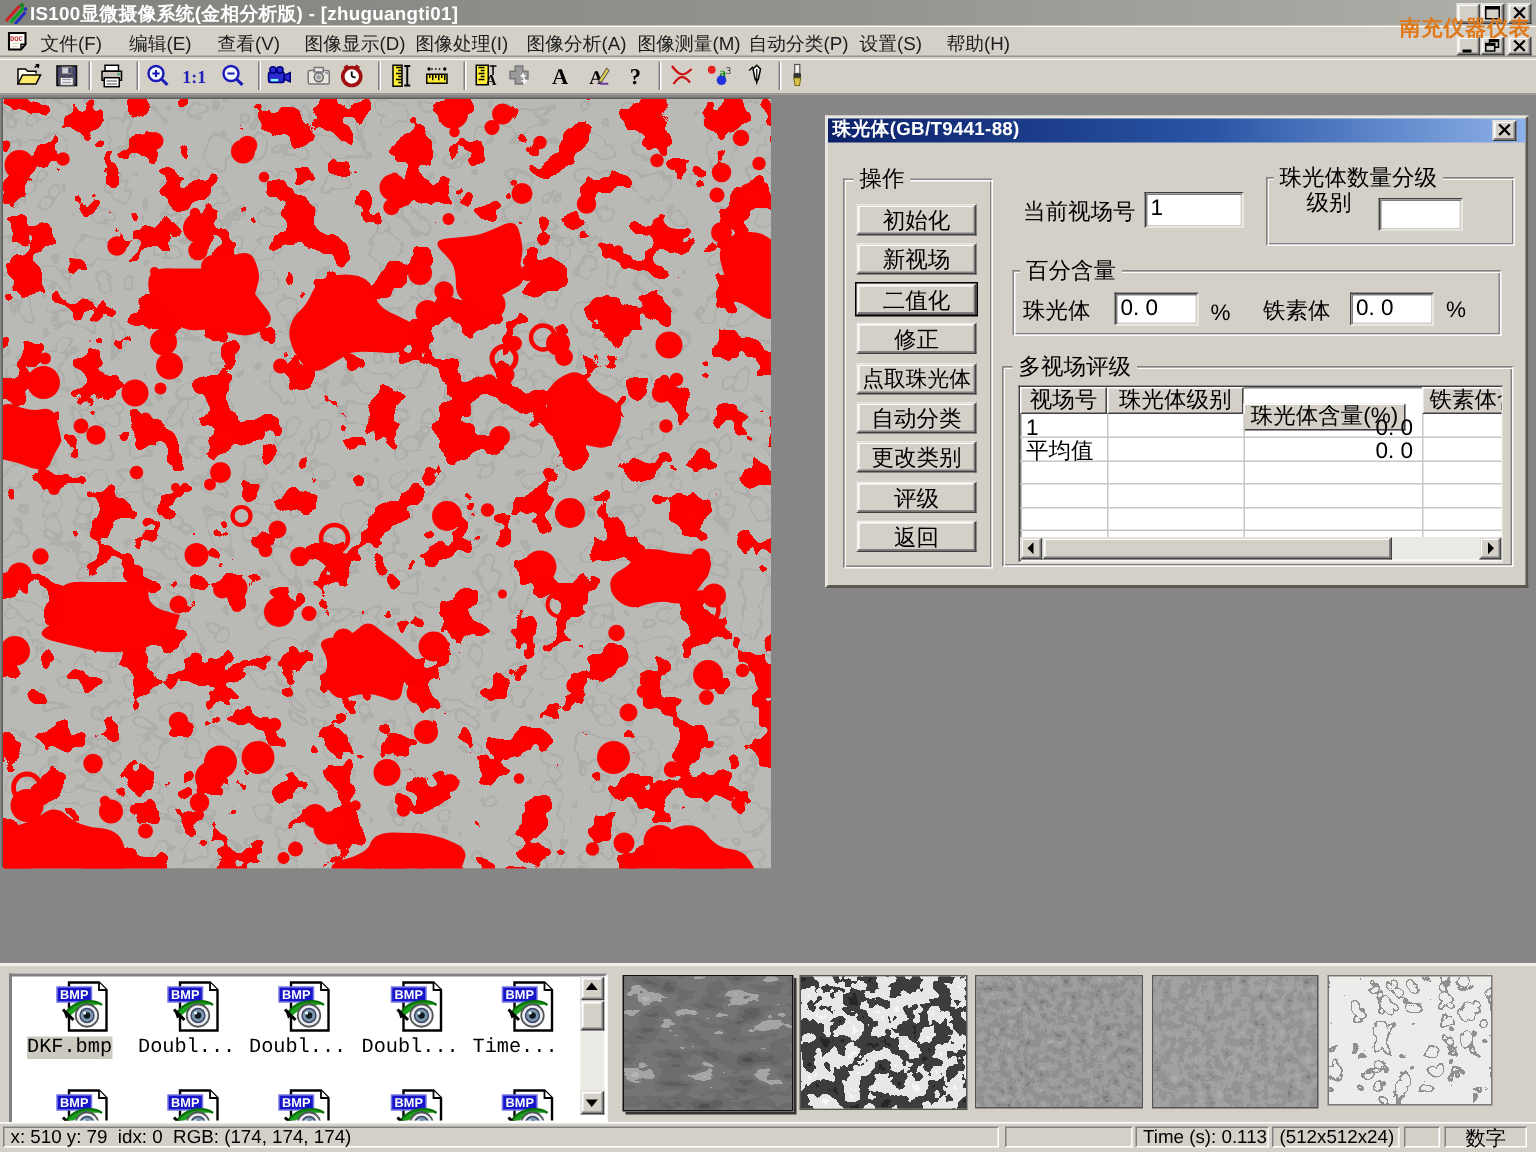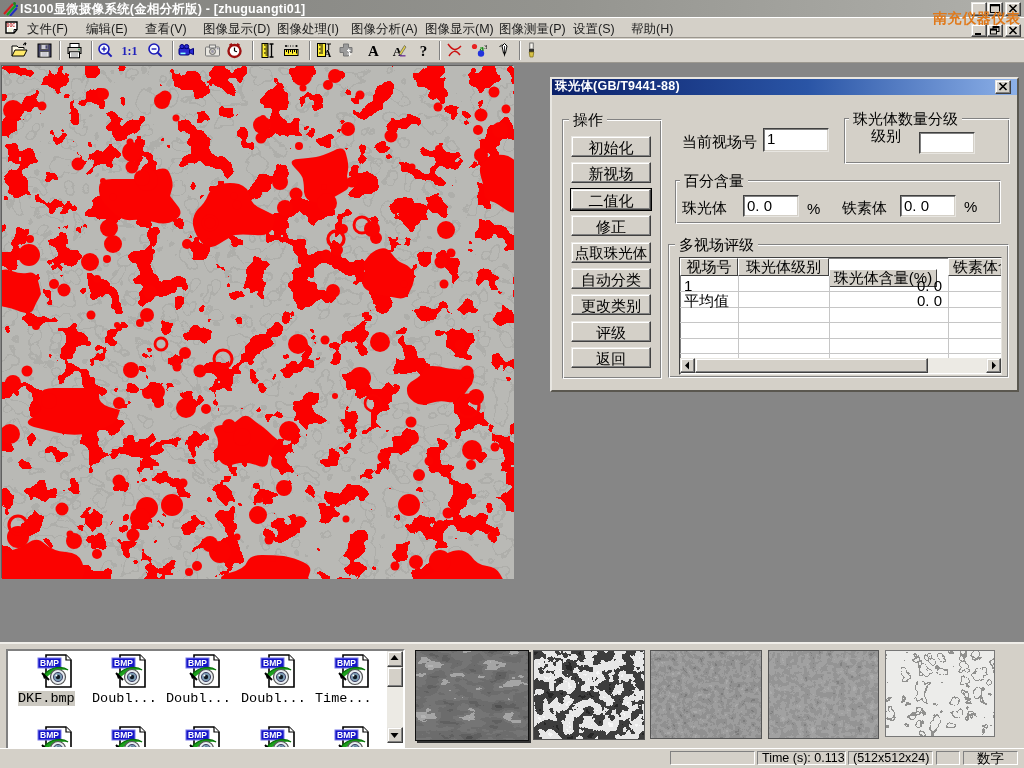--- a/index.html
+++ b/index.html
@@ -58,22 +58,22 @@
         <text x="2.6" y="7" font-size="4.8" font-weight="bold" fill="#c03838" font-family="Liberation Mono">DOC</text>
         <line x1="4" y1="9" x2="9" y2="9" stroke="#dda" stroke-width="0.8"></line>
         <line x1="4" y1="11" x2="8" y2="11" stroke="#dda" stroke-width="0.8"></line>
       </svg></div>
     <span class="mi" style="left:27px">文件(F)</span>
     <span class="mi" style="left:86px">编辑(E)</span>
     <span class="mi" style="left:145px">查看(V)</span>
     <span class="mi" style="left:203px">图像显示(D)</span>
     <span class="mi" style="left:277px">图像处理(I)</span>
     <span class="mi" style="left:351px">图像分析(A)</span>
-    <span class="mi" style="left:425px">图像显示(M)</span>
-    <span class="mi" style="left:499px">图像测量(P)</span>
+    <span class="mi" style="left:425px">图像测量(M)</span>
+    <span class="mi" style="left:499px">自动分类(P)</span>
     <span class="mi" style="left:573px">设置(S)</span>
     <span class="mi" style="left:631px">帮助(H)</span>
     <div class="wbtn" style="left:971px;top:7px;width:16px;height:13px">
       <svg width="14" height="11" viewBox="0 0 14 11" style="position:absolute;left:0;top:0">
         <rect x="3" y="8" width="6" height="2" fill="#000"></rect>
       </svg>
     </div>
     <div class="wbtn" style="left:987px;top:7px;width:16px;height:13px">
       <svg width="14" height="11" viewBox="0 0 14 11" style="position:absolute;left:0;top:0">
         <rect x="5" y="1.5" width="6" height="5" fill="none" stroke="#000"></rect>
@@ -597,17 +597,18 @@
       </svg>
     </div>
     <div class="thumb" style="left:885px;width:110px;height:87px;border:1px solid #777">
       <svg width="108" height="85" viewBox="0 0 108 85" style="position:absolute;left:0;top:0">
         <rect width="108" height="85" fill="#ececea"></rect>
         <rect width="108" height="85" filter="url(#t5f)"></rect>
       </svg>
     </div>
   </div>
 <div id="statusbar">
+    <div class="spanel" style="left:2px;width:664px">x: 510 y: 79&nbsp;&nbsp;idx: 0&nbsp;&nbsp;RGB: (174, 174, 174)</div>
     <div class="spanel" style="left:670px;width:85px"></div>
     <div class="spanel" style="left:757px;width:89px">Time (s): 0.113</div>
     <div class="spanel" style="left:848px;width:85px">(512x512x24)</div>
     <div class="spanel" style="left:936px;width:24px"></div>
     <div class="spanel" style="left:963px;width:55px;font-size:13.5px;text-align:center">数字</div>
   </div>
 </body></html>

